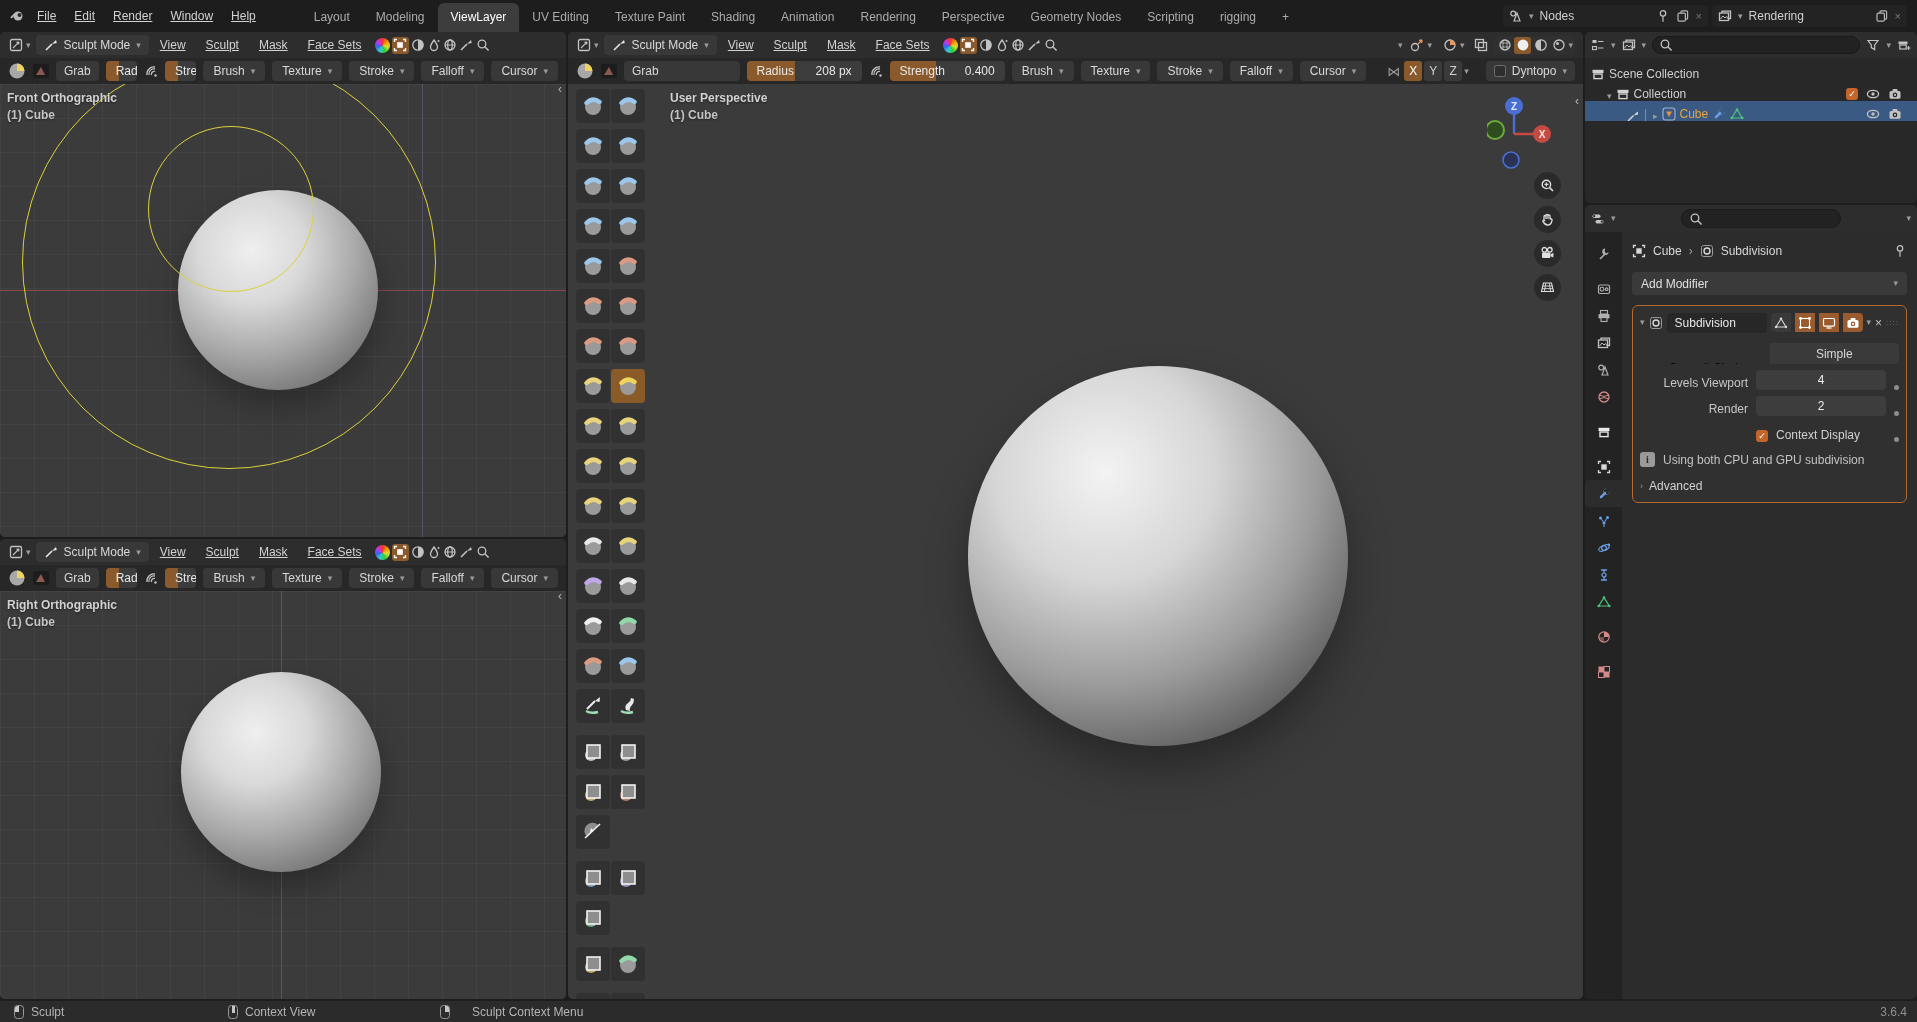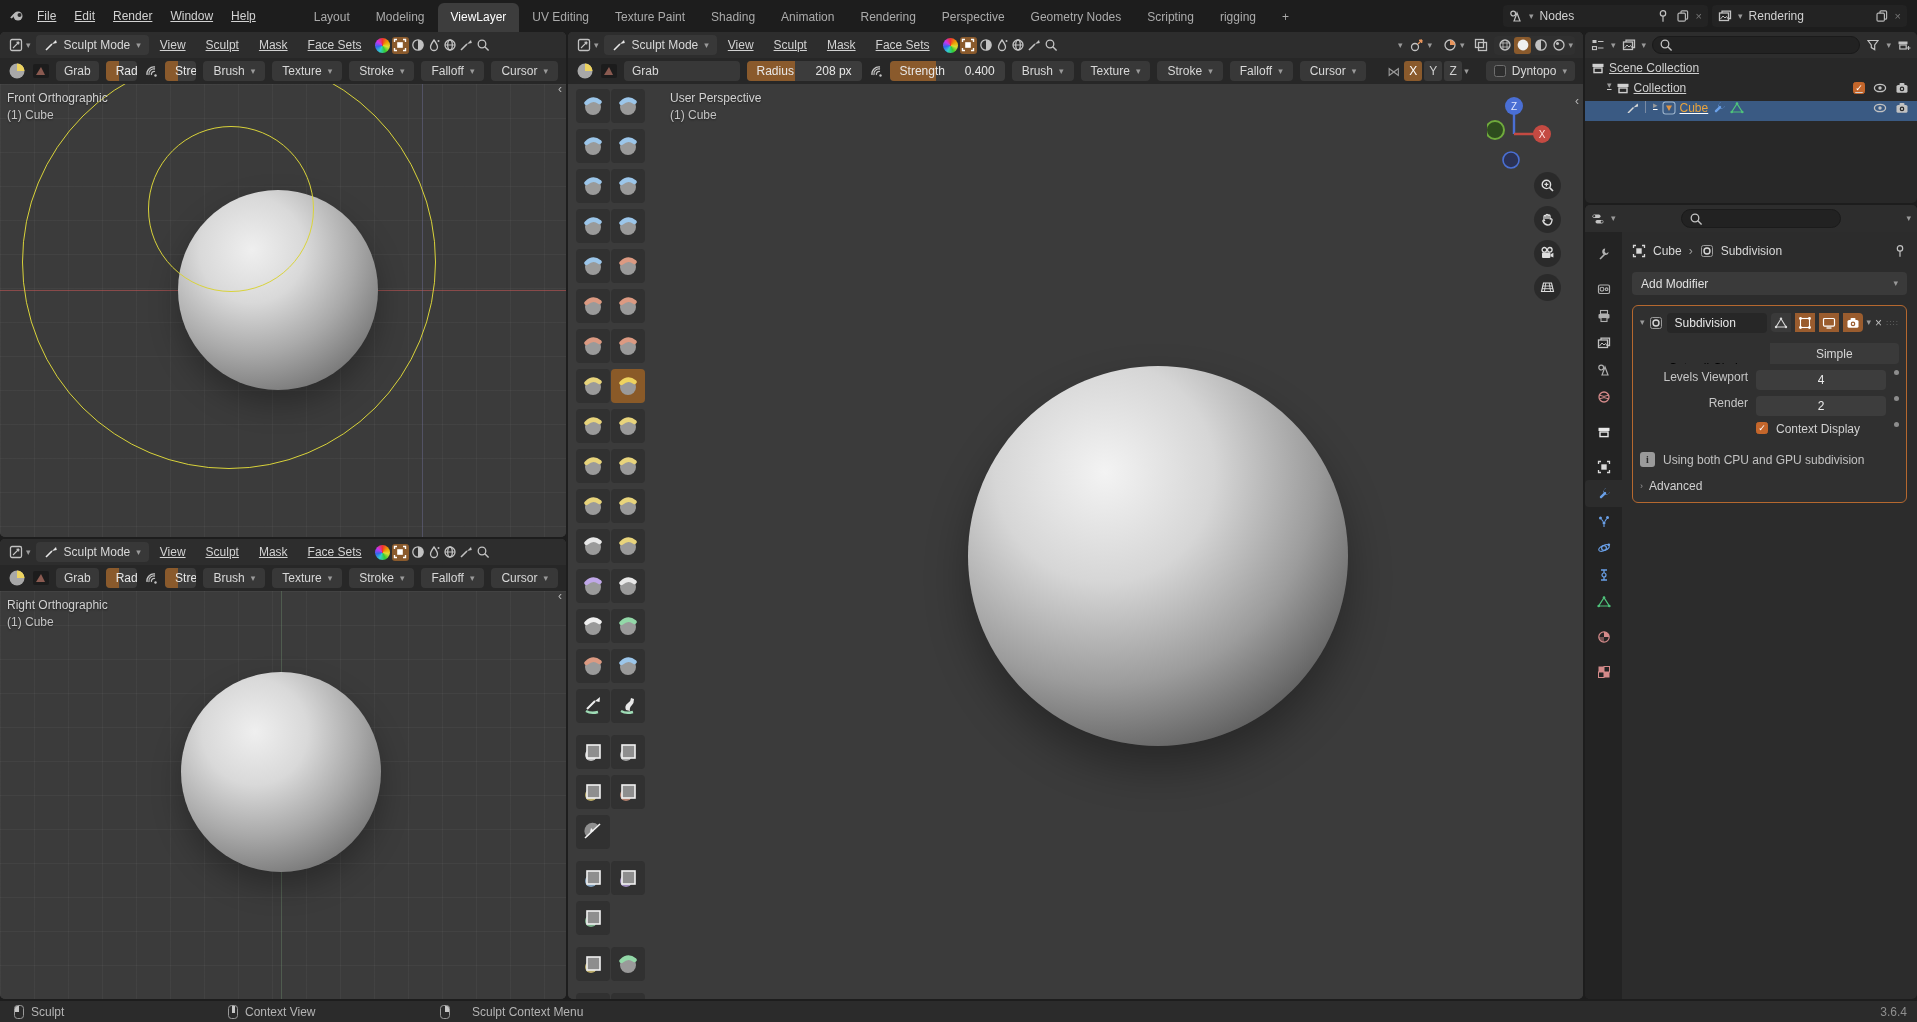--- a/index.html
+++ b/index.html
@@ -13,21 +13,21 @@
   .menu-item{padding:3px 9px;border-radius:4px;color:#d2d2d2;text-decoration:underline;}
   #ws-tabs{display:flex;align-items:flex-end;height:32px;margin-left:34px;}
   .ws-tab{padding:7px 13px 8px;color:#ababab;border-radius:6px 6px 0 0;}
   .ws-tab.active{background:#3d3d3d;color:#fff;}
   .topbar-right{margin-left:auto;display:flex;align-items:center;gap:4px;}
   .sel-widget{display:flex;align-items:center;gap:6px;background:#232323;border-radius:4px;height:22px;padding:0 6px;}
   
   .editor{position:absolute;background:#3b3b3b;border-radius:5px;overflow:hidden;}
   .vp-header{position:absolute;left:0;right:0;top:0;height:26px;background:#2d2d2d;display:flex;align-items:center;gap:2px;padding:0 6px;white-space:nowrap;overflow:hidden;}
   .vp-tools{position:absolute;left:0;right:0;top:26px;height:26px;background:#272727;display:flex;align-items:center;gap:7px;padding:0 8px;white-space:nowrap;overflow:hidden;}
-  .vp-canvas{position:absolute;left:0;right:0;top:52px;bottom:0;background:#3b3b3b;overflow:hidden;}
+  .vp-canvas{position:absolute;left:0;right:0;top:52px;bottom:0;background:#3b3b3b;overflow:hidden;font-weight:bold;}
   .grid-bg{position:absolute;inset:0;background-image:repeating-linear-gradient(to right,rgba(255,255,255,.035) 0 1px,transparent 1px 34px),repeating-linear-gradient(to bottom,rgba(255,255,255,.035) 0 1px,transparent 1px 34px);}
   .pill{display:inline-flex;align-items:center;gap:6px;background:#383838;border-radius:4px;height:20px;padding:0 8px;color:#d8d8d8;}
   .hdr-btn{display:inline-flex;align-items:center;gap:3px;padding:0 3px;height:20px;border-radius:3px;}
   .hdr-ico{width:17px;height:17px;display:inline-flex;align-items:center;justify-content:center;border-radius:3px;}
   .hdr-ico.on{background:#8a5a2c;}
   .slider{position:relative;width:148px;height:20px;background:#3c3c3c;border-radius:4px;overflow:hidden;display:flex;align-items:center;justify-content:space-between;padding:0 10px;}
   .slider .fill{position:absolute;left:0;top:0;bottom:0;background:#8a5a2c;}
   .slider span{position:relative;color:#e8e8e8;}
   .vp-label{position:absolute;color:#d2d2d2;text-shadow:0 1px 2px rgba(0,0,0,.45);}
   .vp-label.sub{color:#c4c4c4;}
@@ -43,21 +43,21 @@
   .tb-row{display:flex;gap:1px;}
   .tb-btn{width:34px;height:34px;background:#313131;border-radius:4px;display:flex;align-items:center;justify-content:center;position:relative;}
   .tb-btn.active{background:#8a5a28;}
   
   .nav-col{position:absolute;display:flex;flex-direction:column;gap:7px;align-items:center;}
   .nav-btn{width:27px;height:27px;border-radius:50%;background:rgba(40,40,40,.85);display:flex;align-items:center;justify-content:center;}
   
   #outliner{position:absolute;left:1585px;top:32px;width:332px;height:171px;background:#282828;border-radius:5px;overflow:hidden;}
   .ol-header{height:26px;background:#2d2d2d;display:flex;align-items:center;gap:6px;padding:0 6px;}
   .ol-search{flex:1;height:18px;background:#222;border:1px solid #1a1a1a;border-radius:9px;display:flex;align-items:center;padding:0 6px;gap:4px;}
-  .ol-row{height:20px;display:flex;align-items:flex-start;gap:4px;padding-right:8px;color:#cfcfcf;text-decoration:underline;}
+  .ol-row{height:20px;display:flex;align-items:flex-end;gap:4px;padding-right:15px;color:#cfcfcf;}
   .ol-row.selected{background:#3a5a83;color:#fff;}
   .ol-right{margin-left:auto;display:flex;align-items:center;gap:8px;}
   
   #props{position:absolute;left:1585px;top:205px;width:332px;height:794px;background:#2c2c2c;border-radius:5px;overflow:hidden;}
   .pr-header{height:27px;background:#2d2d2d;display:flex;align-items:center;gap:6px;padding:0 6px;}
   .pr-search{width:160px;height:19px;background:#222;border:1px solid #1b1b1b;border-radius:10px;display:flex;align-items:center;padding:0 7px;gap:4px;margin:0 auto;}
   #prop-tabs{position:absolute;left:0;top:27px;bottom:0;width:37px;background:#232323;display:flex;flex-direction:column;align-items:center;padding-top:8px;}
   .ptab{width:37px;height:27px;display:flex;align-items:center;justify-content:center;}
   .ptab.active{background:#2c2c2c;border-radius:4px 0 0 4px;}
   .ptab.gap{margin-top:8px;}
@@ -65,21 +65,21 @@
   .breadcrumb{display:flex;align-items:center;gap:7px;color:#d8d8d8;height:22px;}
   .add-mod{margin-top:10px;height:23px;background:#3a3a3a;border-radius:4px;display:flex;align-items:center;justify-content:space-between;padding:0 9px;color:#e0e0e0;}
   .mod-panel{margin-top:10px;border:1px solid #b5682f;border-radius:6px;background:#303030;padding:5px 7px 9px;}
   .mod-head{display:flex;align-items:center;gap:4px;height:23px;}
   .mod-name{flex:1;background:#272727;border-radius:4px;height:20px;display:flex;align-items:center;padding:0 8px;color:#e6e6e6;}
   .mod-tgl{width:20px;height:19px;background:#3a3a3a;display:flex;align-items:center;justify-content:center;}
   .mod-tgl.on{background:#9a5c2e;}
   .seg-row{display:flex;margin-top:9px;border-radius:4px;overflow:hidden;height:21px;}
   .seg{flex:1;display:flex;align-items:center;justify-content:center;background:#3a3a3a;color:#d6d6d6;}
   .seg.active{background:#9a5c2e;color:#000000;margin-top:25px;}
-  .fld-row{display:flex;align-items:flex-start;margin-top:6px;height:20px;gap:8px;}
+  .fld-row{display:flex;align-items:flex-end;margin-top:6px;height:20px;gap:8px;}
   .fld-label{width:108px;text-align:right;color:#c6c6c6;}
   .fld-value{flex:1;background:#3d3d3d;border-radius:4px;height:20px;display:flex;align-items:center;justify-content:center;color:#ececec;}
   .anim-dot{width:5px;height:5px;border-radius:50%;background:#8d8d8d;flex:none;}
   .chk{width:12px;height:12px;border-radius:2.5px;border:1px solid #6e6e6e;background:#2e2e2e;display:inline-flex;align-items:center;justify-content:center;font-size:9px;color:#fff;flex:none;}
   .chk.on{background:#c4662b;border-color:#c4662b;}
   .info-row{display:flex;align-items:center;gap:8px;margin-top:10px;color:#c2c2c2;}
   .info-ico{width:15px;height:15px;border-radius:3px;background:#9a9a9a;color:#2a2a2a;font-weight:bold;font-size:10px;display:flex;align-items:center;justify-content:center;font-family:"Liberation Serif",serif;}
   .adv-row{display:flex;align-items:center;gap:6px;margin-top:12px;color:#d0d0d0;}
   
   #statusbar{position:absolute;left:0;right:0;top:1001px;height:21px;background:#2b2b2b;color:#b4b4b4;}

